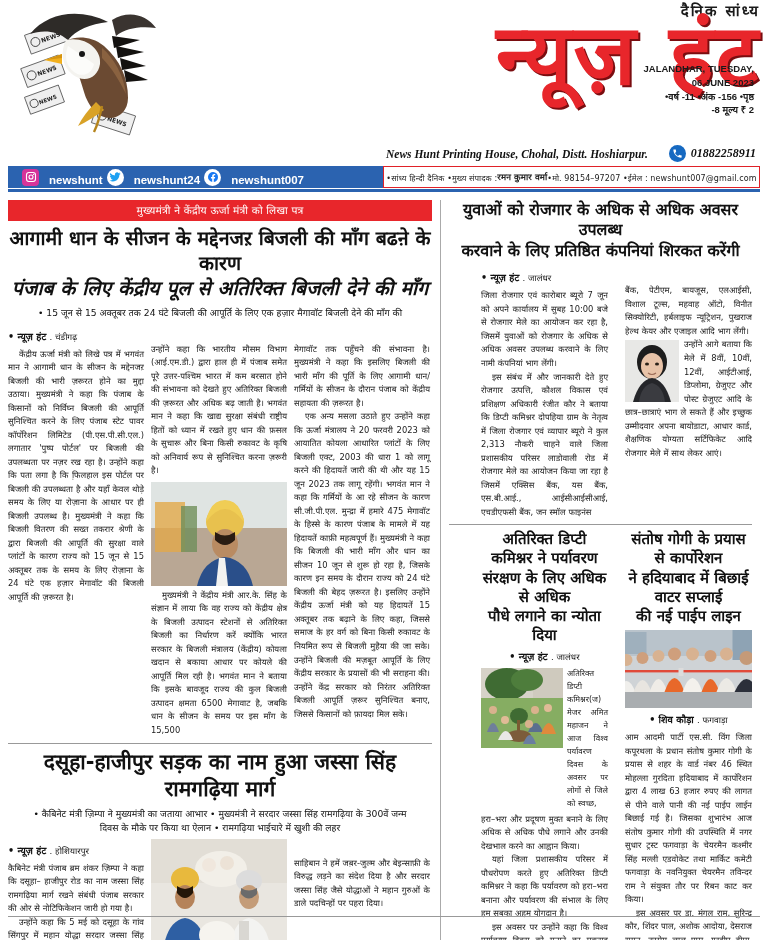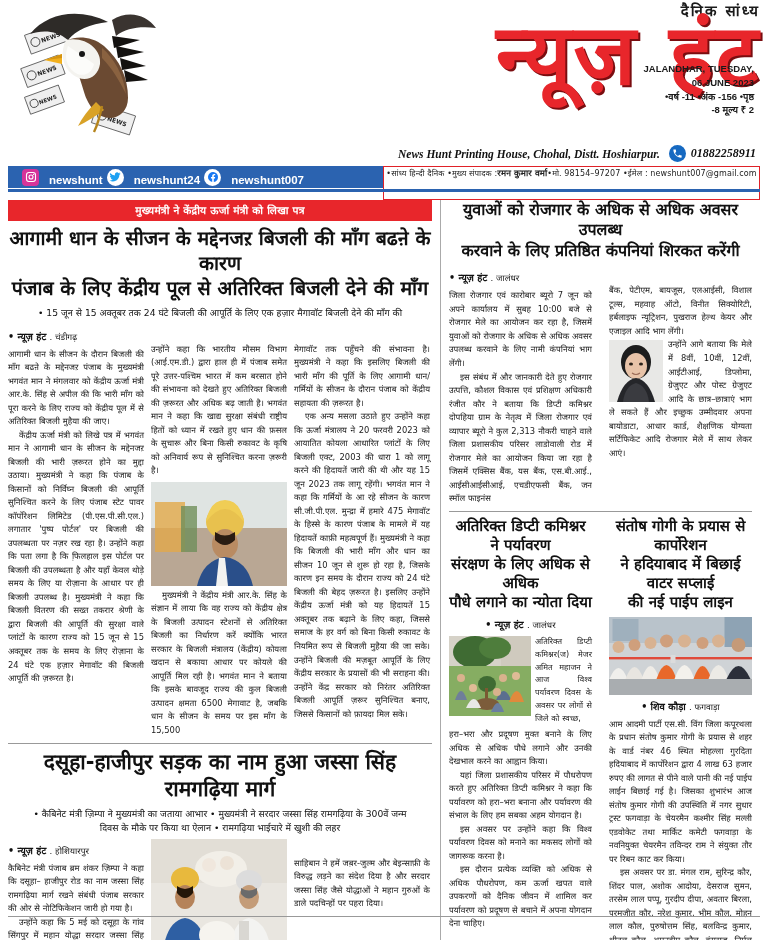--- a/index.html
+++ b/index.html
@@ -23,53 +23,53 @@
     line-height: 0.95; letter-spacing: 2px;
     text-shadow: 2px 2px 0 #7a0d10;
     margin-top:-4px;
   }
   .date-block {
     position:absolute; right: 6px; top: 62px; width: 150px;
     text-align: right; font-family:"Liberation Sans", sans-serif;
     font-size: 9.5px; font-weight:700; color:#1a1a1a; line-height:1.45;
   }
   .press-line {
-    position:absolute; right: 100px; top: 148px; width:400px; text-align:right;
+    position:absolute; right: 112px; top: 148px; width:400px; text-align:right;
     font-family:"Liberation Serif", serif; font-style: italic; font-weight:700;
     font-size: 11.5px; color:#111;
   }
   .phone-row { position:absolute; right: 4px; top: 145px; display:flex; align-items:center; gap:5px; }
   .phone-circle { width:17px; height:17px; border-radius:50%; background:#1669c1; display:flex; align-items:center; justify-content:center; }
   .phone-num { font-family:"Liberation Serif", serif; font-style:italic; font-weight:700; font-size:12px; color:#111; }
 
   
   .social-bar { position:relative; height: 30px; margin-top: 2px; display:flex; }
   .social-left {
     width: 375px; background:#2b63b0; height: 22px; margin-top:4px;
     display:flex; align-items:center; gap: 4px; padding-left: 14px;
   }
   .soc-item { display:flex; align-items:flex-end; gap:10px; }
   .soc-label { color:#fff; font-family:"Liberation Sans", sans-serif; font-weight:700; font-size:11.5px; }
   .ico { width:17px; height:17px; border-radius:4px; display:flex; align-items:center; justify-content:center; flex:0 0 17px;}
   .ico-ig { background: radial-gradient(circle at 30% 107%, #fdd a 0%, #fd5 5%, #ff543e 45%, #c837ab 60%, #3771c8 90%); background:#d6349a; }
   .ico-tw { background:#fff; border-radius:50%; }
   .ico-fb { background:#fff; border-radius:50%; }
   .social-right {
-    flex:1; margin-top:4px; height:34px; border:1.4px solid #e02128; background:#fff;
-    display:flex; align-items:flex-start; justify-content:center;
+    flex:1; margin-top:4px; height:22px; border:1.4px solid #e02128; background:#fff;
+    display:flex; align-items:center; justify-content:center;
     font-family:"DejaVu Sans", sans-serif; font-size:8px; color:#222; letter-spacing:0.1px;
   }
   .social-right b { font-size:8.6px; }
   .blue-rule { position:absolute; left:0; right:0; bottom:0; height:3px; background:#2b63b0; }
 
   
   .hrule { height:1px; background:#999; margin: 5px 0; }
   .red-strip {
     background:#e8262b; color:#fff; text-align:center;
-    font-family:"DejaVu Sans", sans-serif; font-weight:700; font-size:10.5px;
+    font-family:"DejaVu Sans", sans-serif; font-weight:400; font-size:10.5px;
     padding: 3px 0 4px; letter-spacing:0.2px;
   }
   .headline {
     font-family:"DejaVu Sans", sans-serif; font-weight:700; color:#111;
     text-align:center; line-height:1.28;
   }
   .h-lead { font-size: 19.5px; margin-top:6px; }
   .h-mid  { font-size: 16px; margin-top:4px; }
   .h-small{ font-size: 15px; margin-top:3px; }
   .kicker {
@@ -93,21 +93,21 @@
   
   .photo { background:#c9ccd0; position:relative; overflow:hidden; }
 
   
   .main-wrap { display:flex; gap: 8px; }
   .col-left  { width: 424px; }
   .col-right { width: 312px; border-left:1px solid #aaa; padding-left:8px; }
 
   .three { display:flex; gap:7px; }
   .three > div { width: 136px; }
-  .two { display:flex; gap:17px; }
+  .two { display:flex; gap:17px;margin-left:32px; }
   .two > div { width: 148px; }
 </style>
 </head>
 <body>
 
 <div class="page">
 
   <div class="masthead">
 
     <div class="eagle-wrap">
@@ -219,32 +219,31 @@
     </div>
     <div class="blue-rule"></div>
   </div>
 
   <div class="main-wrap" style="margin-top:8px;">
 
     <div class="col-left">
 
       <div class="red-strip">मुख्यमंत्री ने केंद्रीय ऊर्जा मंत्री को लिखा पत्र</div>
       <div class="headline h-lead">आगामी धान के सीजन के मद्देनजऱ बिजली की माँग बढऩे के कारण</div>
-      <div class="headline h-lead" style="margin-top:0;">पंजाब के लिए केंद्रीय पूल से अतिरिक्त बिजली देने की माँग</div>
+      <div class="headline h-lead" style="margin-top:0;font-style:italic;">पंजाब के लिए केंद्रीय पूल से अतिरिक्त बिजली देने की माँग</div>
       <div class="kicker">• 15 जून से 15 अक्तूबर तक 24 घंटे बिजली की आपूर्ति के लिए एक हज़ार मैगावॉट बिजली देने की माँग की</div>
 
       <div class="three" style="margin-top:5px;">
 
         <div>
           <div class="byline">
             <span>• न्यूज़ हंट</span>
             <span class="city">. चंडीगढ़</span>
           </div>
           <div class="body-col">
-            <p class="noind">आगामी धान के सीजन के दौरान बिजली की माँग बढऩे के मद्देनजऱ पंजाब के मुख्यमंत्री भगवंत मान ने मंगलवार को केंद्रीय ऊर्जा मंत्री आर.के. सिंह से अपील की कि भारी माँग को पूरा करने के लिए राज्य को केंद्रीय पूल में से अतिरिक्त बिजली मुहैया की जाए।</p>
             <p>केंद्रीय ऊर्जा मंत्री को लिखे पत्र में भगवंत मान ने आगामी धान के सीजन के मद्देनजऱ बिजली की भारी ज़रूरत होने का मुद्दा उठाया। मुख्यमंत्री ने कहा कि पंजाब के किसानों को निर्विघ्न बिजली की आपूर्ति सुनिश्चित करने के लिए पंजाब स्टेट पावर कॉर्पोरेशन लिमिटेड (पी.एस.पी.सी.एल.) लगातार 'पुष्प पोर्टल' पर बिजली की उपलब्धता पर नज़र रख रहा है। उन्होंने कहा कि पता लगा है कि फि़लहाल इस पोर्टल पर बिजली की उपलब्धता है और यहाँ केवल थोड़े समय के लिए या रोज़ाना के आधार पर ही बिजली उपलब्ध है। मुख्यमंत्री ने कहा कि बिजली वितरण की सख्त तकरार श्रेणी के द्वारा बिजली की आपूर्ति की सुरक्षा वाले प्लांटों के कारण राज्य को 15 जून से 15 अक्तूबर तक के समय के लिए रोज़ाना के 24 घंटे एक हज़ार मेगावॉट की बिजली आपूर्ति की ज़रूरत है।</p>
           </div>
         </div>
 
         <div>
           <div class="body-col" style="margin-top:18px;">
             <p class="noind">उन्होंने कहा कि भारतीय मौसम विभाग (आई.एम.डी.) द्वारा हाल ही में पंजाब समेत पूरे उत्तर-पश्चिम भारत में कम बरसात होने की संभावना को देखते हुए अतिरिक्त बिजली की ज़रूरत और अधिक बढ़ जाती है। भगवंत मान ने कहा कि खाद्य सुरक्षा संबंधी राष्ट्रीय हितों को ध्यान में रखते हुए धान की फ़सल के सुचारू और बिना किसी रुकावट के कृषि को अनिवार्य रूप से सुनिश्चित करना ज़रूरी है।</p>
           </div>
           <div class="photo" style="height:104px;margin:4px 0 3px;">
             <svg width="100%" height="104" viewBox="0 0 136 104" preserveAspectRatio="xMidYMid slice">

